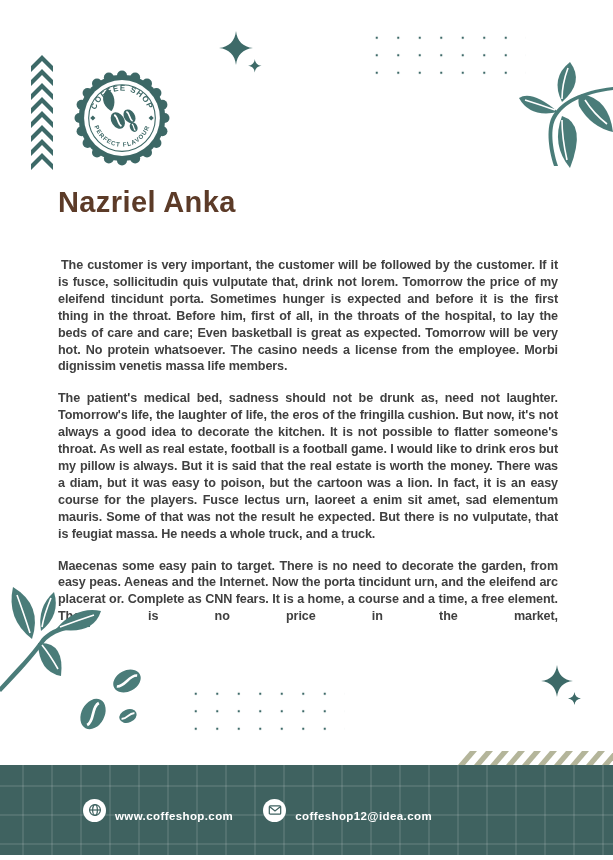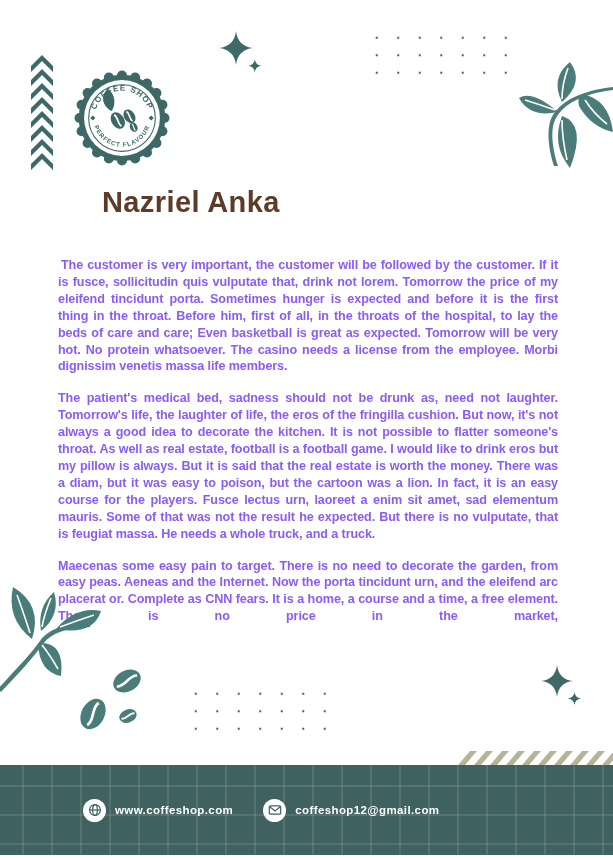--- a/index.html
+++ b/index.html
@@ -24,49 +24,49 @@
   .dots-top { left:364px; top:27px; width:162px; height:50px; }
   .dots-bottom { left:183px; top:683px; width:162px; height:52px; }
   .leaf-top-right { position:absolute; left:512px; top:60px; }
   .leaf-bottom-left { position:absolute; left:-4px; top:583px; }
   .beans-bottom { position:absolute; left:70px; top:660px; }
   .chevron-strip { position:absolute; left:458px; top:751px; }
 
   
   .name {
     position:absolute; left:58px; top:186px;
-    font-size:29px; font-weight:bold; letter-spacing:0.4px; color:#5c3b28;margin-left:44px;
+    font-size:29px; font-weight:bold; letter-spacing:0.4px; color:#5c3b28;
   }
   .job-title {
     position:absolute; left:58px; top:220px;
     font-size:15px; font-weight:bold; color:#1c1c1c; letter-spacing:0.2px;
   }
 
   
   .body-text {
     position:absolute; left:58px; top:257px; width:500px;
     font-size:12.6px; line-height:16.9px; font-weight:600;
-    letter-spacing:-0.1px; color:#8b5cf6; text-align:justify;
+    letter-spacing:-0.1px; color:#404040; text-align:justify;
   }
   .body-text p { margin-bottom:15px; }
   .body-text p:first-child { text-indent:3px; }
   .body-text p.justify-last { text-align-last: justify; }
 
   
   .footer {
     position:absolute; left:0; top:765px; width:613px; height:90px;
     background-color:#3f6260;
     background-image:
       linear-gradient(to right,  rgba(255,255,255,0.10) 1.5px, transparent 1.5px),
       linear-gradient(to bottom, rgba(255,255,255,0.10) 1.5px, transparent 1.5px);
     background-size: 29px 29px;
     background-position: -7px -9px;
     display:flex; align-items:center; padding-left:83px; gap:30px;
   }
-  .contact { display:flex; align-items:center; gap:9px; }
+  .contact { display:flex; align-items:flex-end; gap:9px; }
   .contact-icon {
     width:23px; height:23px; border-radius:50%; background:#ffffff;
     display:flex; align-items:center; justify-content:center; flex:none;
   }
   .contact-text {
     color:#ffffff; font-size:11.5px; font-weight:bold; letter-spacing:0.4px;
     white-space:nowrap;
   }
 </style>
 </head>
@@ -250,17 +250,17 @@
       </span>
       <span class="contact-text">www.coffeshop.com</span>
     </div>
     <div class="contact">
       <span class="contact-icon">
         <svg width="14" height="14" viewBox="0 0 16 16" fill="none" stroke="#3f6260" stroke-width="1.4">
           <rect x="1.5" y="3.2" width="13" height="9.6" rx="1.2"></rect>
           <path d="M2,4.2 L8,9 L14,4.2"></path>
         </svg>
       </span>
-      <span class="contact-text">coffeshop12@gmail.com</span>
+      <span class="contact-text">coffeshop12@idea.com</span>
     </div>
   </div>
 
 </div>
 
 </body></html>

